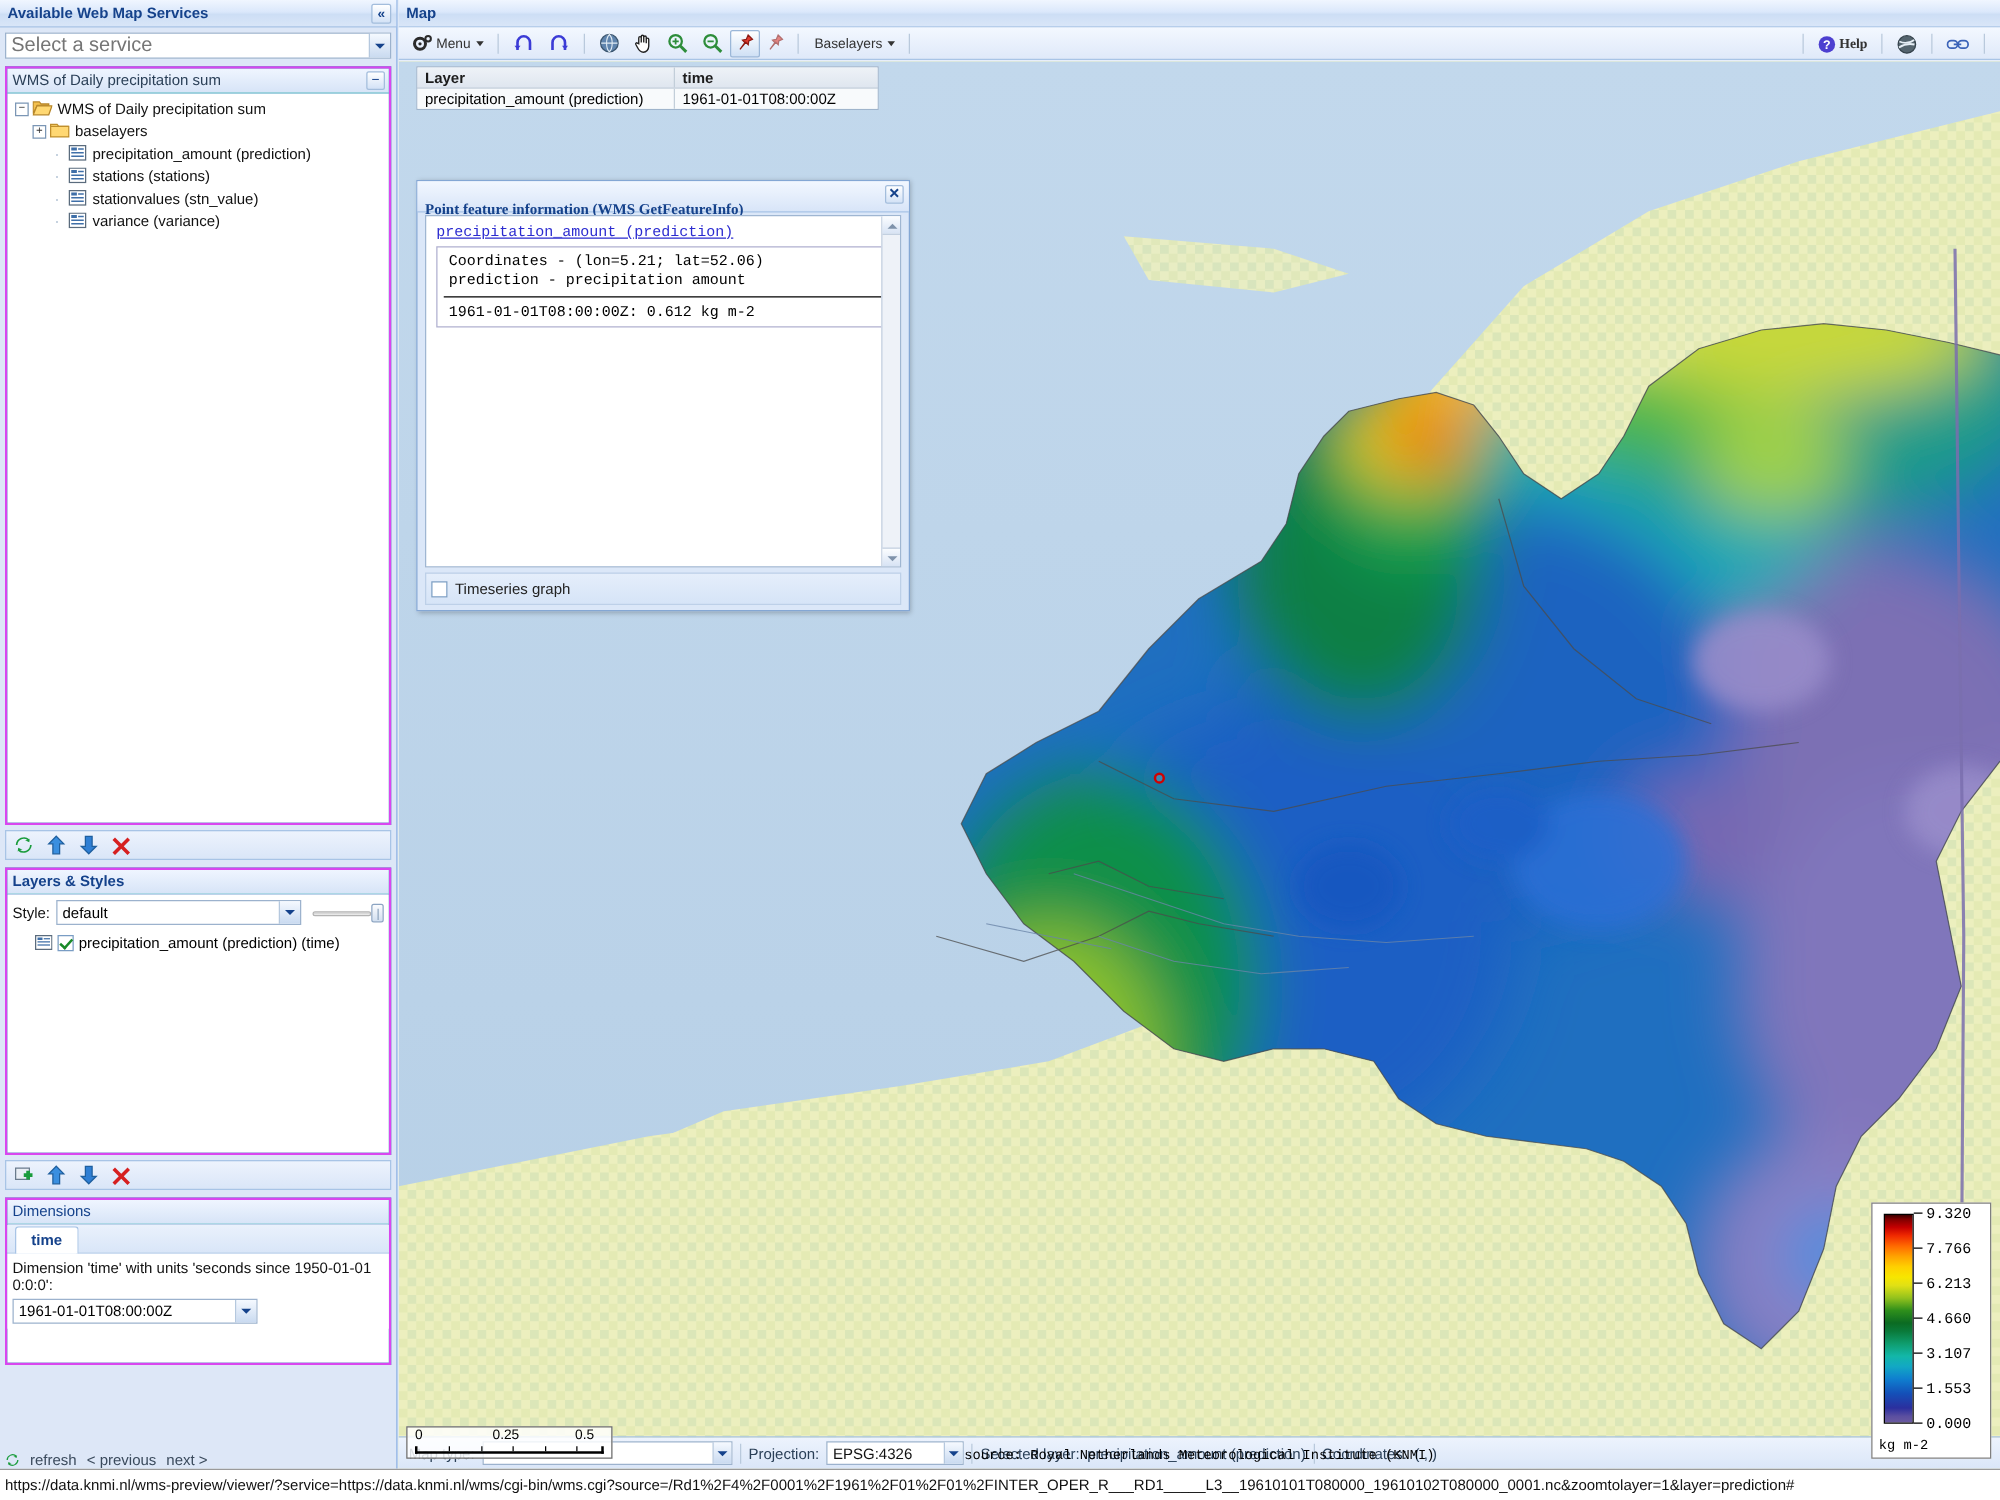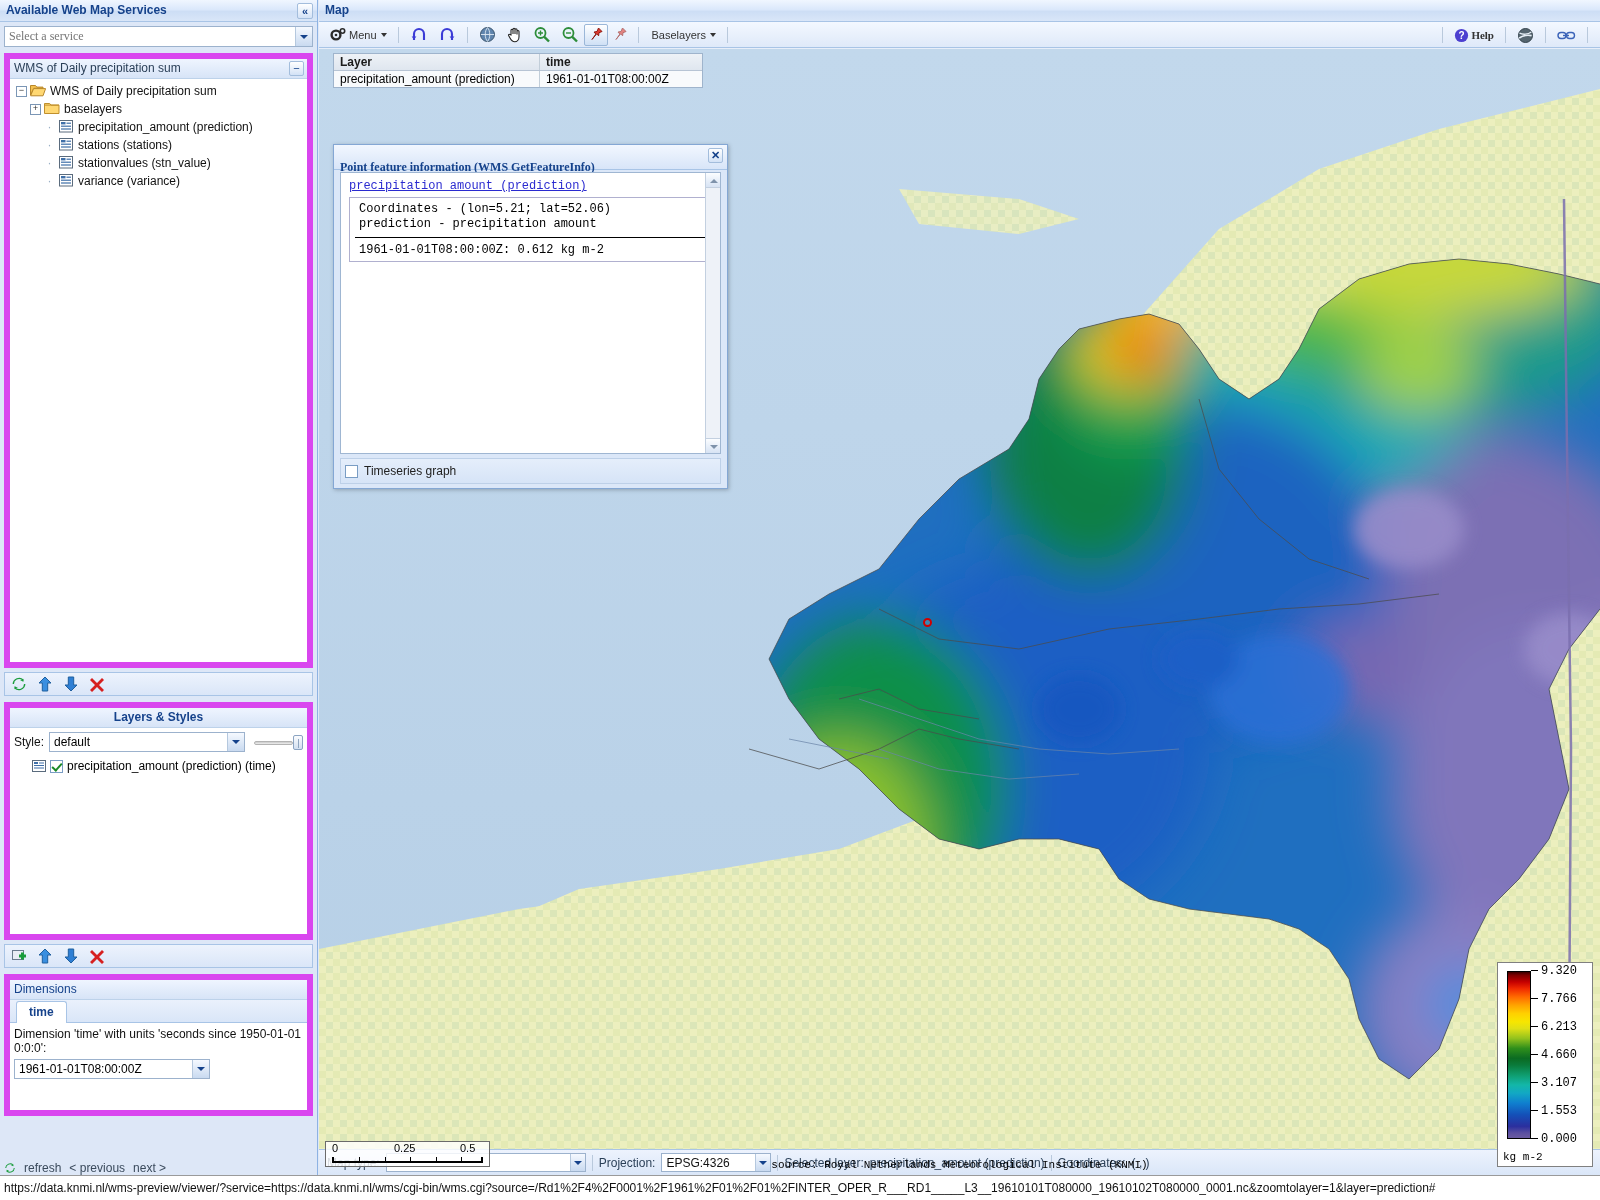--- a/index.html
+++ b/index.html
@@ -36,38 +36,38 @@
     cursor: pointer;
   }
 
   .combo-row { padding: 4px 4px 0 4px; }
   .combo {
     display: flex; height: 21px; border: 1px solid #9cb2cd; background: #fff;
     align-items: center;
   }
   .combo input {
     flex: 1; border: 0; outline: none; height: 19px; padding: 0 4px;
-    font-family: Liberation Serif, serif; font-size: 12px; color: #888;
+    font-family: Liberation Sans, sans-serif; font-size: 16px; color: #888;
     background: transparent;
   }
   .combo .arrow {
     width: 17px; height: 19px;
     background: linear-gradient(to bottom,#f5f9ff,#c9daf0);
     border-left: 1px solid #b5c8de;
     position: relative; cursor: pointer;
   }
   .combo .arrow:after {
     content: ""; position: absolute; left: 4px; top: 8px;
     border-left: 4px solid transparent; border-right: 4px solid transparent;
     border-top: 4px solid #15428b;
   }
 
   .subpanel {
     margin: 6px 4px 0 4px;
-    border: 6px solid #d946ef; background: #14b8a6;
+    border: 2px solid #d946ef; background: #14b8a6;
   }
   .subpanel-head {
     height: 20px; line-height: 19px; padding: 0 4px;
     background: linear-gradient(to bottom,#eff5ff,#d7e4f7);
     border-bottom: 1px solid #bdd2ea;
     color: #2a3f57; font-size: 12px; position: relative;
   }
   .mini-btn {
     position: absolute; right: 3px; top: 2px; width: 15px; height: 15px;
     border: 1px solid #a3bddc; border-radius: 2px; text-align: center;
@@ -387,21 +387,21 @@
           </svg>
       </span>
       <span class="tbtn">
         <svg width="16" height="16" viewBox="0 0 16 16">
             <path d="M3 2 8 7l5-5 2 2-5 5 5 5-2 2-5-5-5 5-2-2 5-5-5-5z" fill="#d62020"></path>
           </svg>
       </span>
     </div>
 
     <div class="subpanel">
-      <div class="subpanel-head" style="font-weight:bold;color:#15428b;text-align:center;">
+      <div class="subpanel-head" style="font-weight:bold;color:#15428b;">
         <span>Layers &amp; Styles</span>
       </div>
       <div class="styles-body">
         <div class="style-row">
           <label>Style:</label>
           <div class="style-combo">
             <span>default</span>
             <div class="arrow"></div>
           </div>
           <div class="slider">

